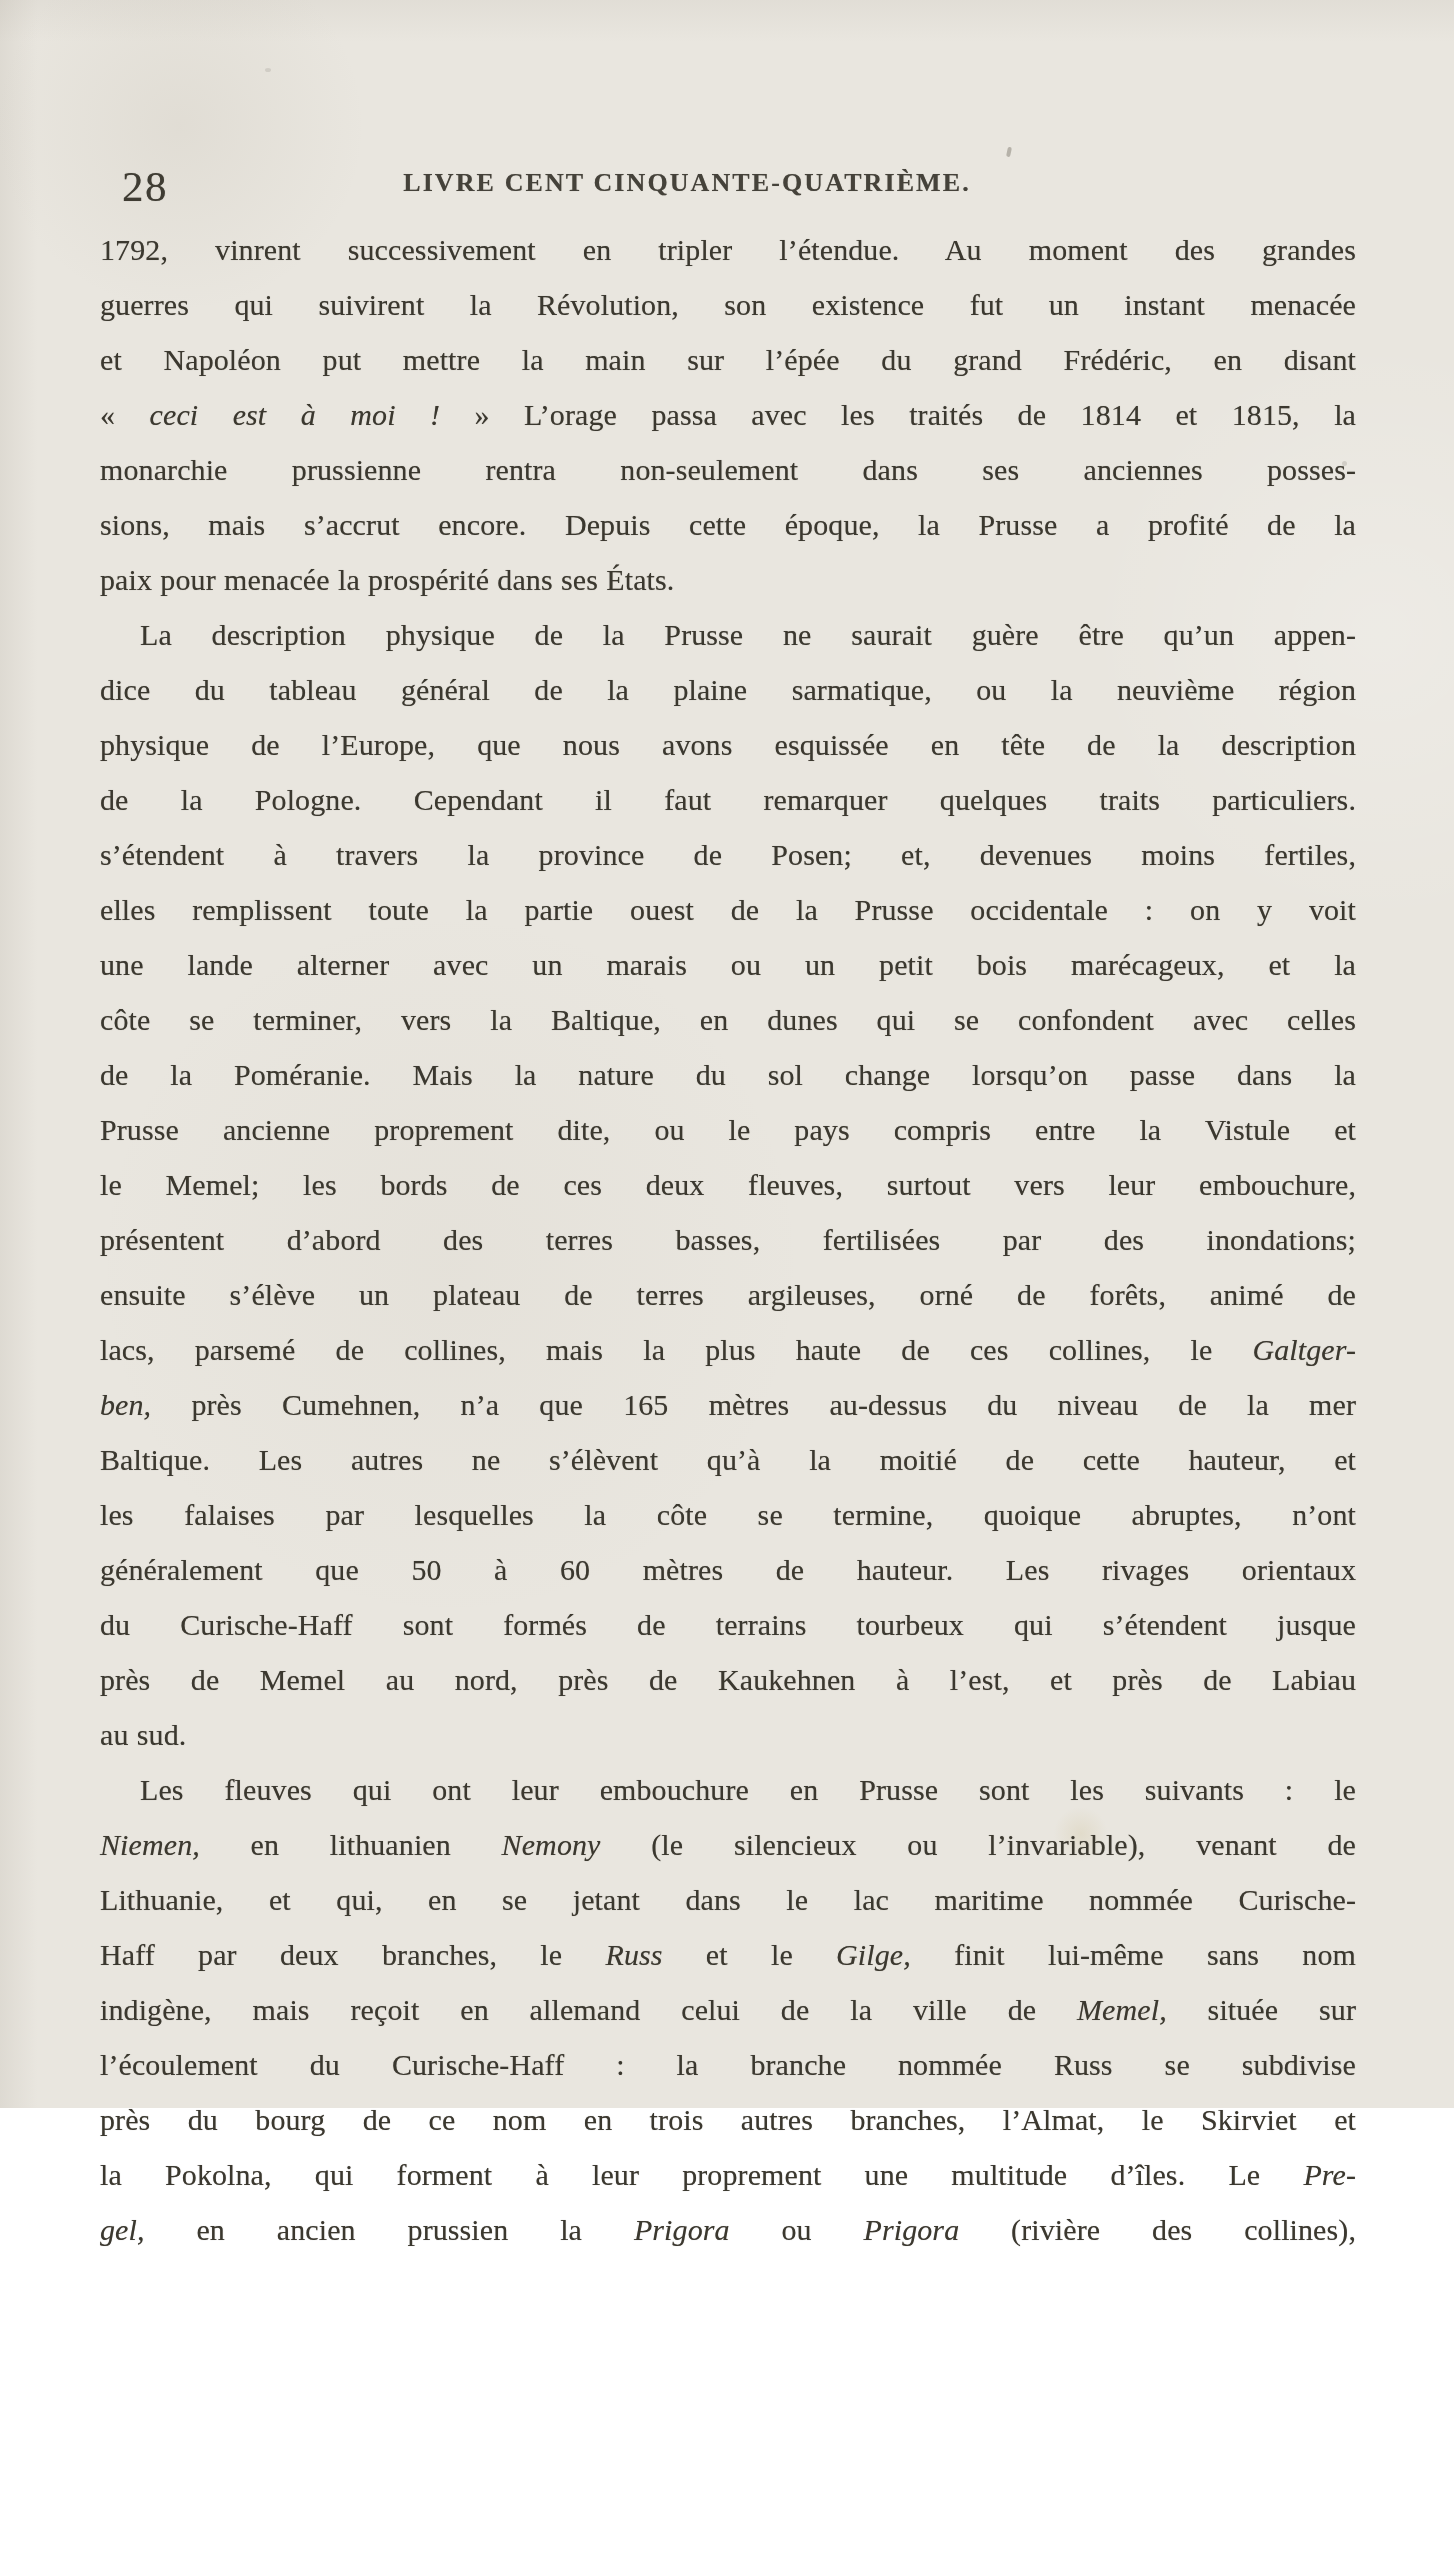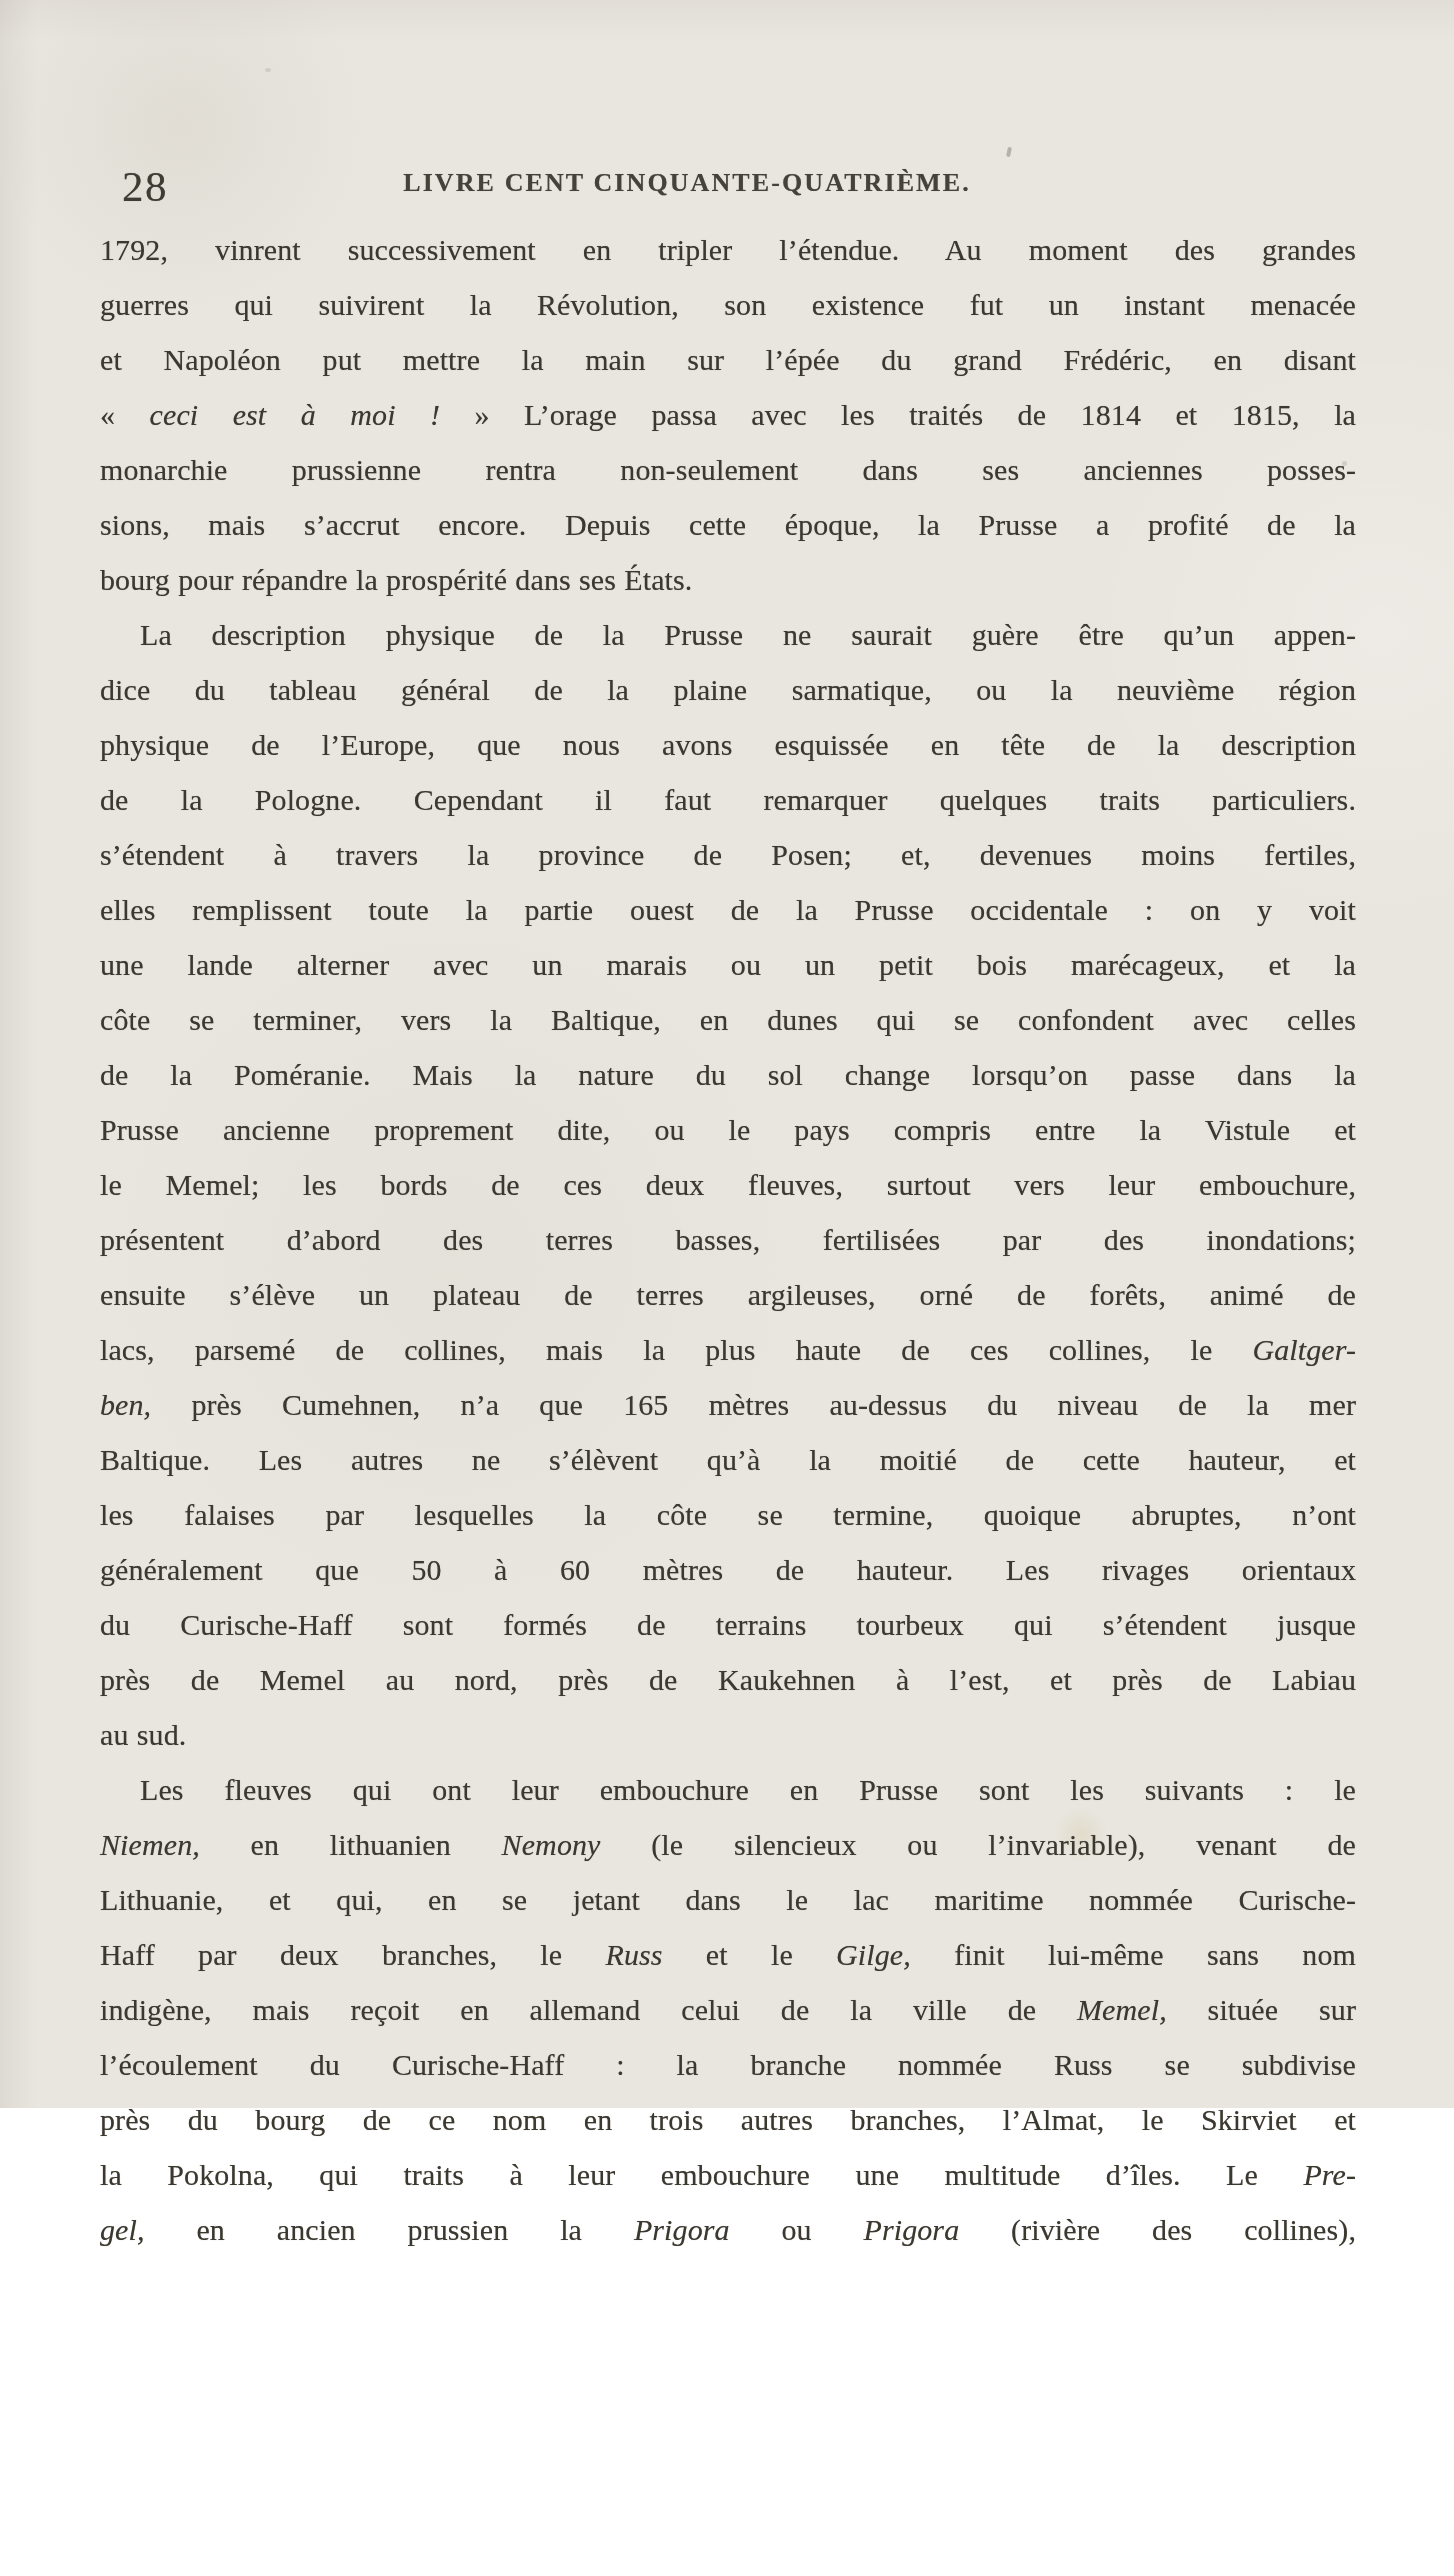--- a/index.html
+++ b/index.html
@@ -75,21 +75,21 @@
 <div class="page">
   <span class="folio">28</span>
   <div class="head-title">LIVRE CENT CINQUANTE-QUATRIÈME.</div>
   <div class="body-block">
       <div class="line"><span>1792, vinrent successivement en tripler l’étendue. Au moment des grandes</span></div>
       <div class="line"><span>guerres qui suivirent la Révolution, son existence fut un instant menacée</span></div>
       <div class="line"><span>et Napoléon put mettre la main sur l’épée du grand Frédéric, en disant</span></div>
       <div class="line"><span>« </span><span class="it">ceci est à moi !</span><span> » L’orage passa avec les traités de 1814 et 1815, la</span></div>
       <div class="line"><span>monarchie prussienne rentra non-seulement dans ses anciennes posses-</span></div>
       <div class="line"><span>sions, mais s’accrut encore. Depuis cette époque, la Prusse a profité de la</span></div>
-      <div class="line no-just"><span>bourg pour répandre la prospérité dans ses États.</span></div>
+      <div class="line no-just"><span>paix pour menacée la prospérité dans ses États.</span></div>
       <div class="line indent"><span>La description physique de la Prusse ne saurait guère être qu’un appen-</span></div>
       <div class="line"><span>dice du tableau général de la plaine sarmatique, ou la neuvième région</span></div>
       <div class="line"><span>physique de l’Europe, que nous avons esquissée en tête de la description</span></div>
       <div class="line"><span>de la Pologne. Cependant il faut remarquer quelques traits particuliers.</span></div>
       <div class="line"><span>s’étendent à travers la province de Posen; et, devenues moins fertiles,</span></div>
       <div class="line"><span>elles remplissent toute la partie ouest de la Prusse occidentale : on y voit</span></div>
       <div class="line"><span>une lande alterner avec un marais ou un petit bois marécageux, et la</span></div>
       <div class="line"><span>côte se terminer, vers la Baltique, en dunes qui se confondent avec celles</span></div>
       <div class="line"><span>de la Poméranie. Mais la nature du sol change lorsqu’on passe dans la</span></div>
       <div class="line"><span>Prusse ancienne proprement dite, ou le pays compris entre la Vistule et</span></div>
@@ -104,20 +104,20 @@
       <div class="line"><span>du Curische-Haff sont formés de terrains tourbeux qui s’étendent jusque</span></div>
       <div class="line"><span>près de Memel au nord, près de Kaukehnen à l’est, et près de Labiau</span></div>
       <div class="line no-just"><span>au sud.</span></div>
       <div class="line indent"><span>Les fleuves qui ont leur embouchure en Prusse sont les suivants : le</span></div>
       <div class="line"><span class="it">Niemen,</span><span> en lithuanien </span><span class="it">Nemony</span><span> (le silencieux ou l’invariable), venant de</span></div>
       <div class="line"><span>Lithuanie, et qui, en se jetant dans le lac maritime nommée Curische-</span></div>
       <div class="line"><span>Haff par deux branches, le </span><span class="it">Russ</span><span> et le </span><span class="it">Gilge,</span><span> finit lui-même sans nom</span></div>
       <div class="line"><span>indigène, mais reçoit en allemand celui de la ville de </span><span class="it">Memel,</span><span> située sur</span></div>
       <div class="line"><span>l’écoulement du Curische-Haff : la branche nommée Russ se subdivise</span></div>
       <div class="line"><span>près du bourg de ce nom en trois autres branches, l’Almat, le Skirviet et</span></div>
-      <div class="line"><span>la Pokolna, qui traits à leur embouchure une multitude d’îles. Le </span><span class="it">Pre-</span></div>
+      <div class="line"><span>la Pokolna, qui forment à leur proprement une multitude d’îles. Le </span><span class="it">Pre-</span></div>
       <div class="line"><span class="it">gel,</span><span> en ancien prussien la </span><span class="it">Prigora</span><span> ou </span><span class="it">Prigora</span><span> (rivière des collines),</span></div>
     </div>
   <div class="speck s1"></div>
   <div class="speck s2"></div>
   <div class="speck s3"></div>
 </div>
 
 
 </body></html>

